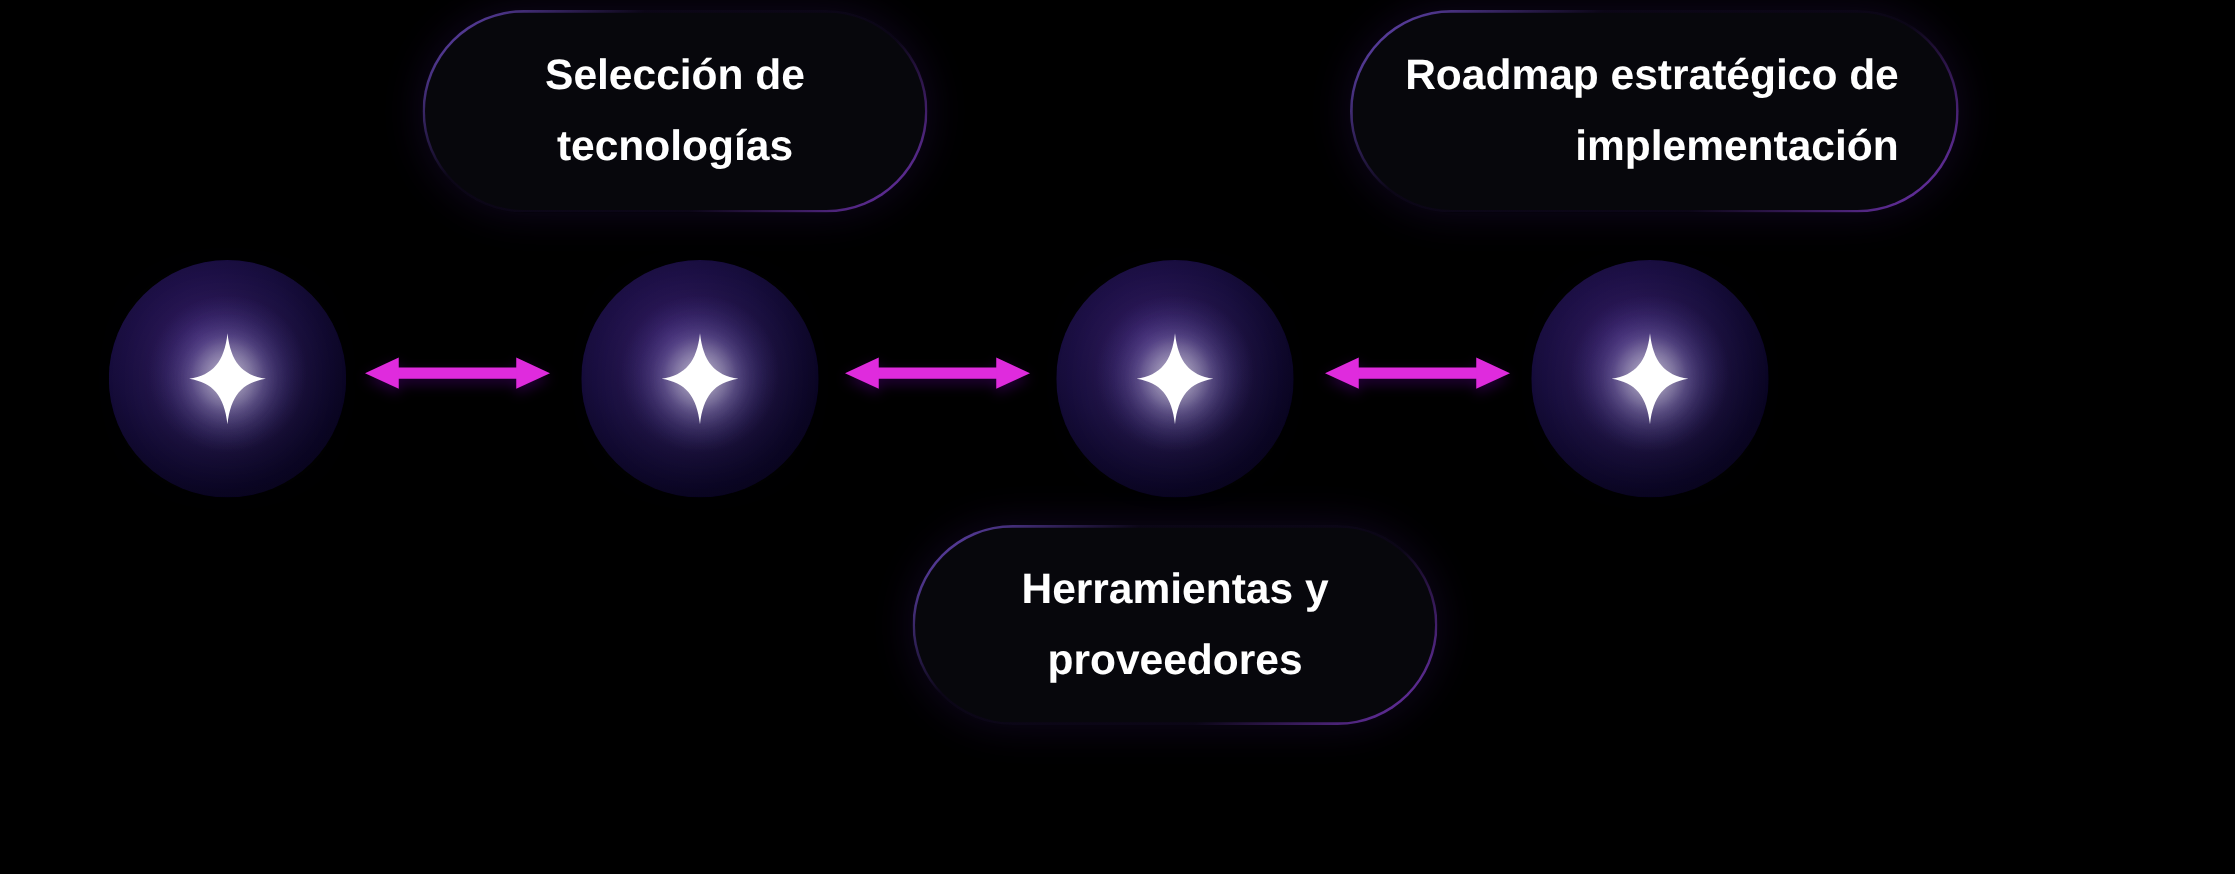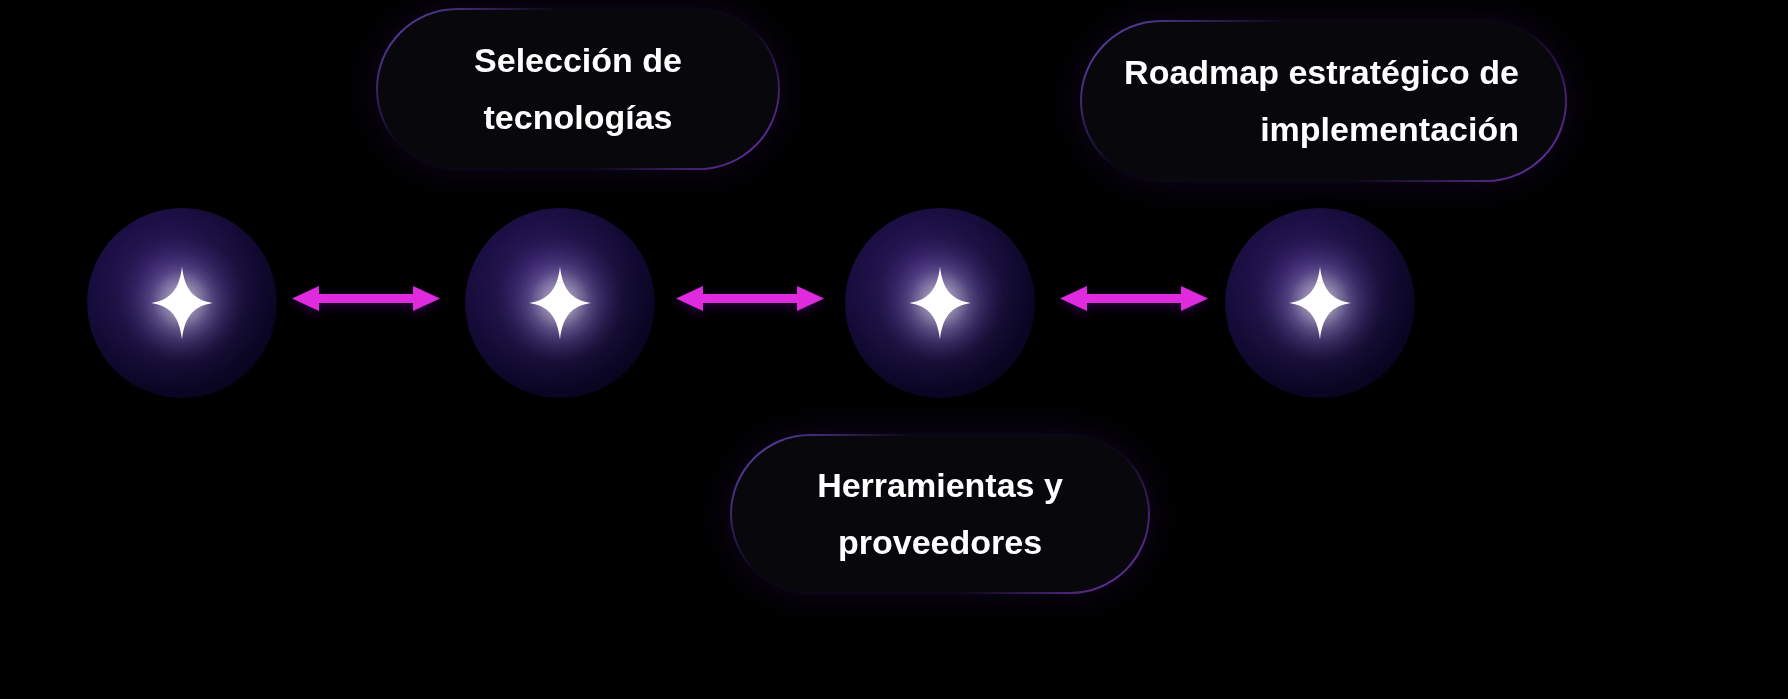--- a/index.html
+++ b/index.html
@@ -34,31 +34,31 @@
       linear-gradient(#07070c, #07070c) padding-box,
       linear-gradient(140deg,
         rgba(130, 90, 230, 0.85),
         rgba(45, 25, 90, 0.25) 30%,
         rgba(45, 25, 90, 0.25) 68%,
         rgba(150, 70, 235, 0.8)) border-box;
     box-shadow: 0 0 34px rgba(100, 45, 200, 0.16);
   }
   .pill-inner { display: block; }
 
-  .pill-seleccion   { left: 376px;  top: 8px;   width: 404px; height: 162px; }
+  .pill-seleccion   { left: 338px;  top: 8px;   width: 404px; height: 162px; }
   .pill-seleccion .pill-inner { max-width: 330px; }
 
-  .pill-roadmap     { left: 1080px; top: 20px;   width: 487px; height: 162px;
+  .pill-roadmap     { left: 1080px; top: 8px;   width: 487px; height: 162px;
                       justify-content: flex-end; text-align: right;
                       padding-right: 46px; }
   .pill-roadmap .pill-inner { max-width: 395px; }
 
   .pill-diagnostico { left: 8px;    top: 442px; width: 348px; height: 112px; }
 
-  .pill-herramientas{ left: 730px;  top: 434px; width: 420px; height: 160px; text-align: center; }
+  .pill-herramientas{ left: 730px;  top: 420px; width: 420px; height: 160px; text-align: center; }
   .pill-herramientas .pill-inner { max-width: 330px; }
 
   
   .node {
     position: absolute;
     width: 190px;
     height: 190px;
     border-radius: 50%;
     background:
       radial-gradient(circle at 50% 48%,

